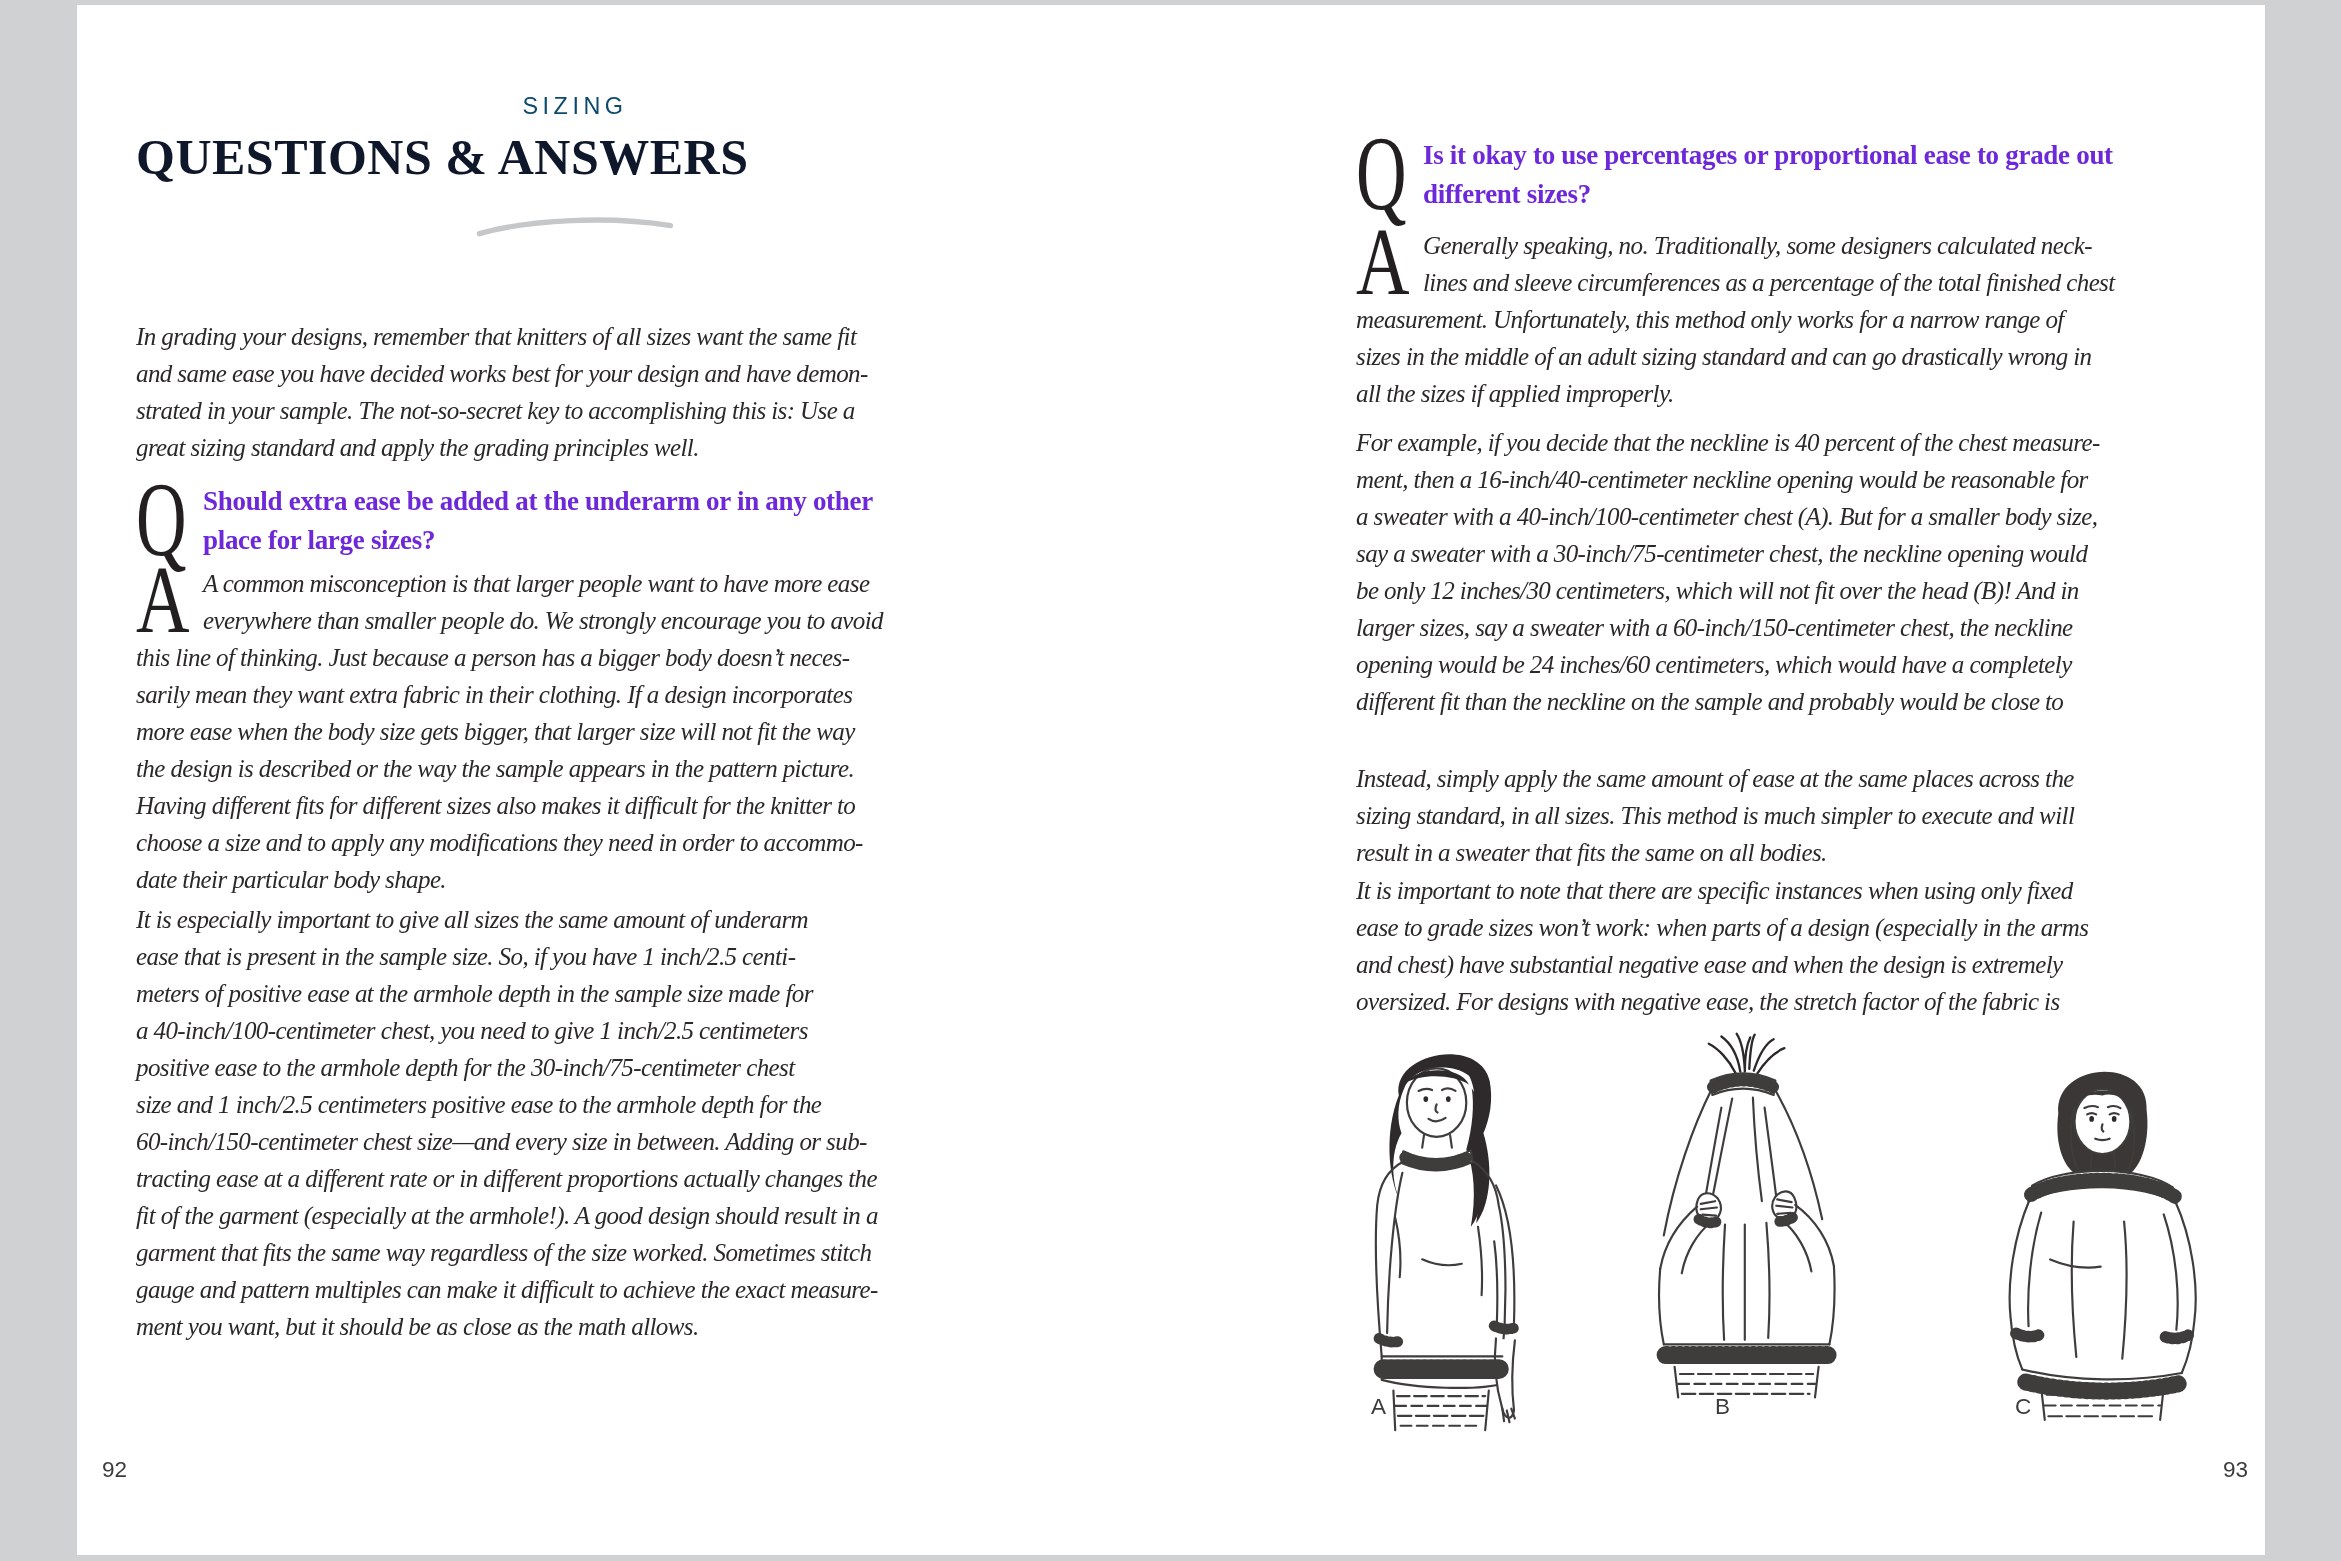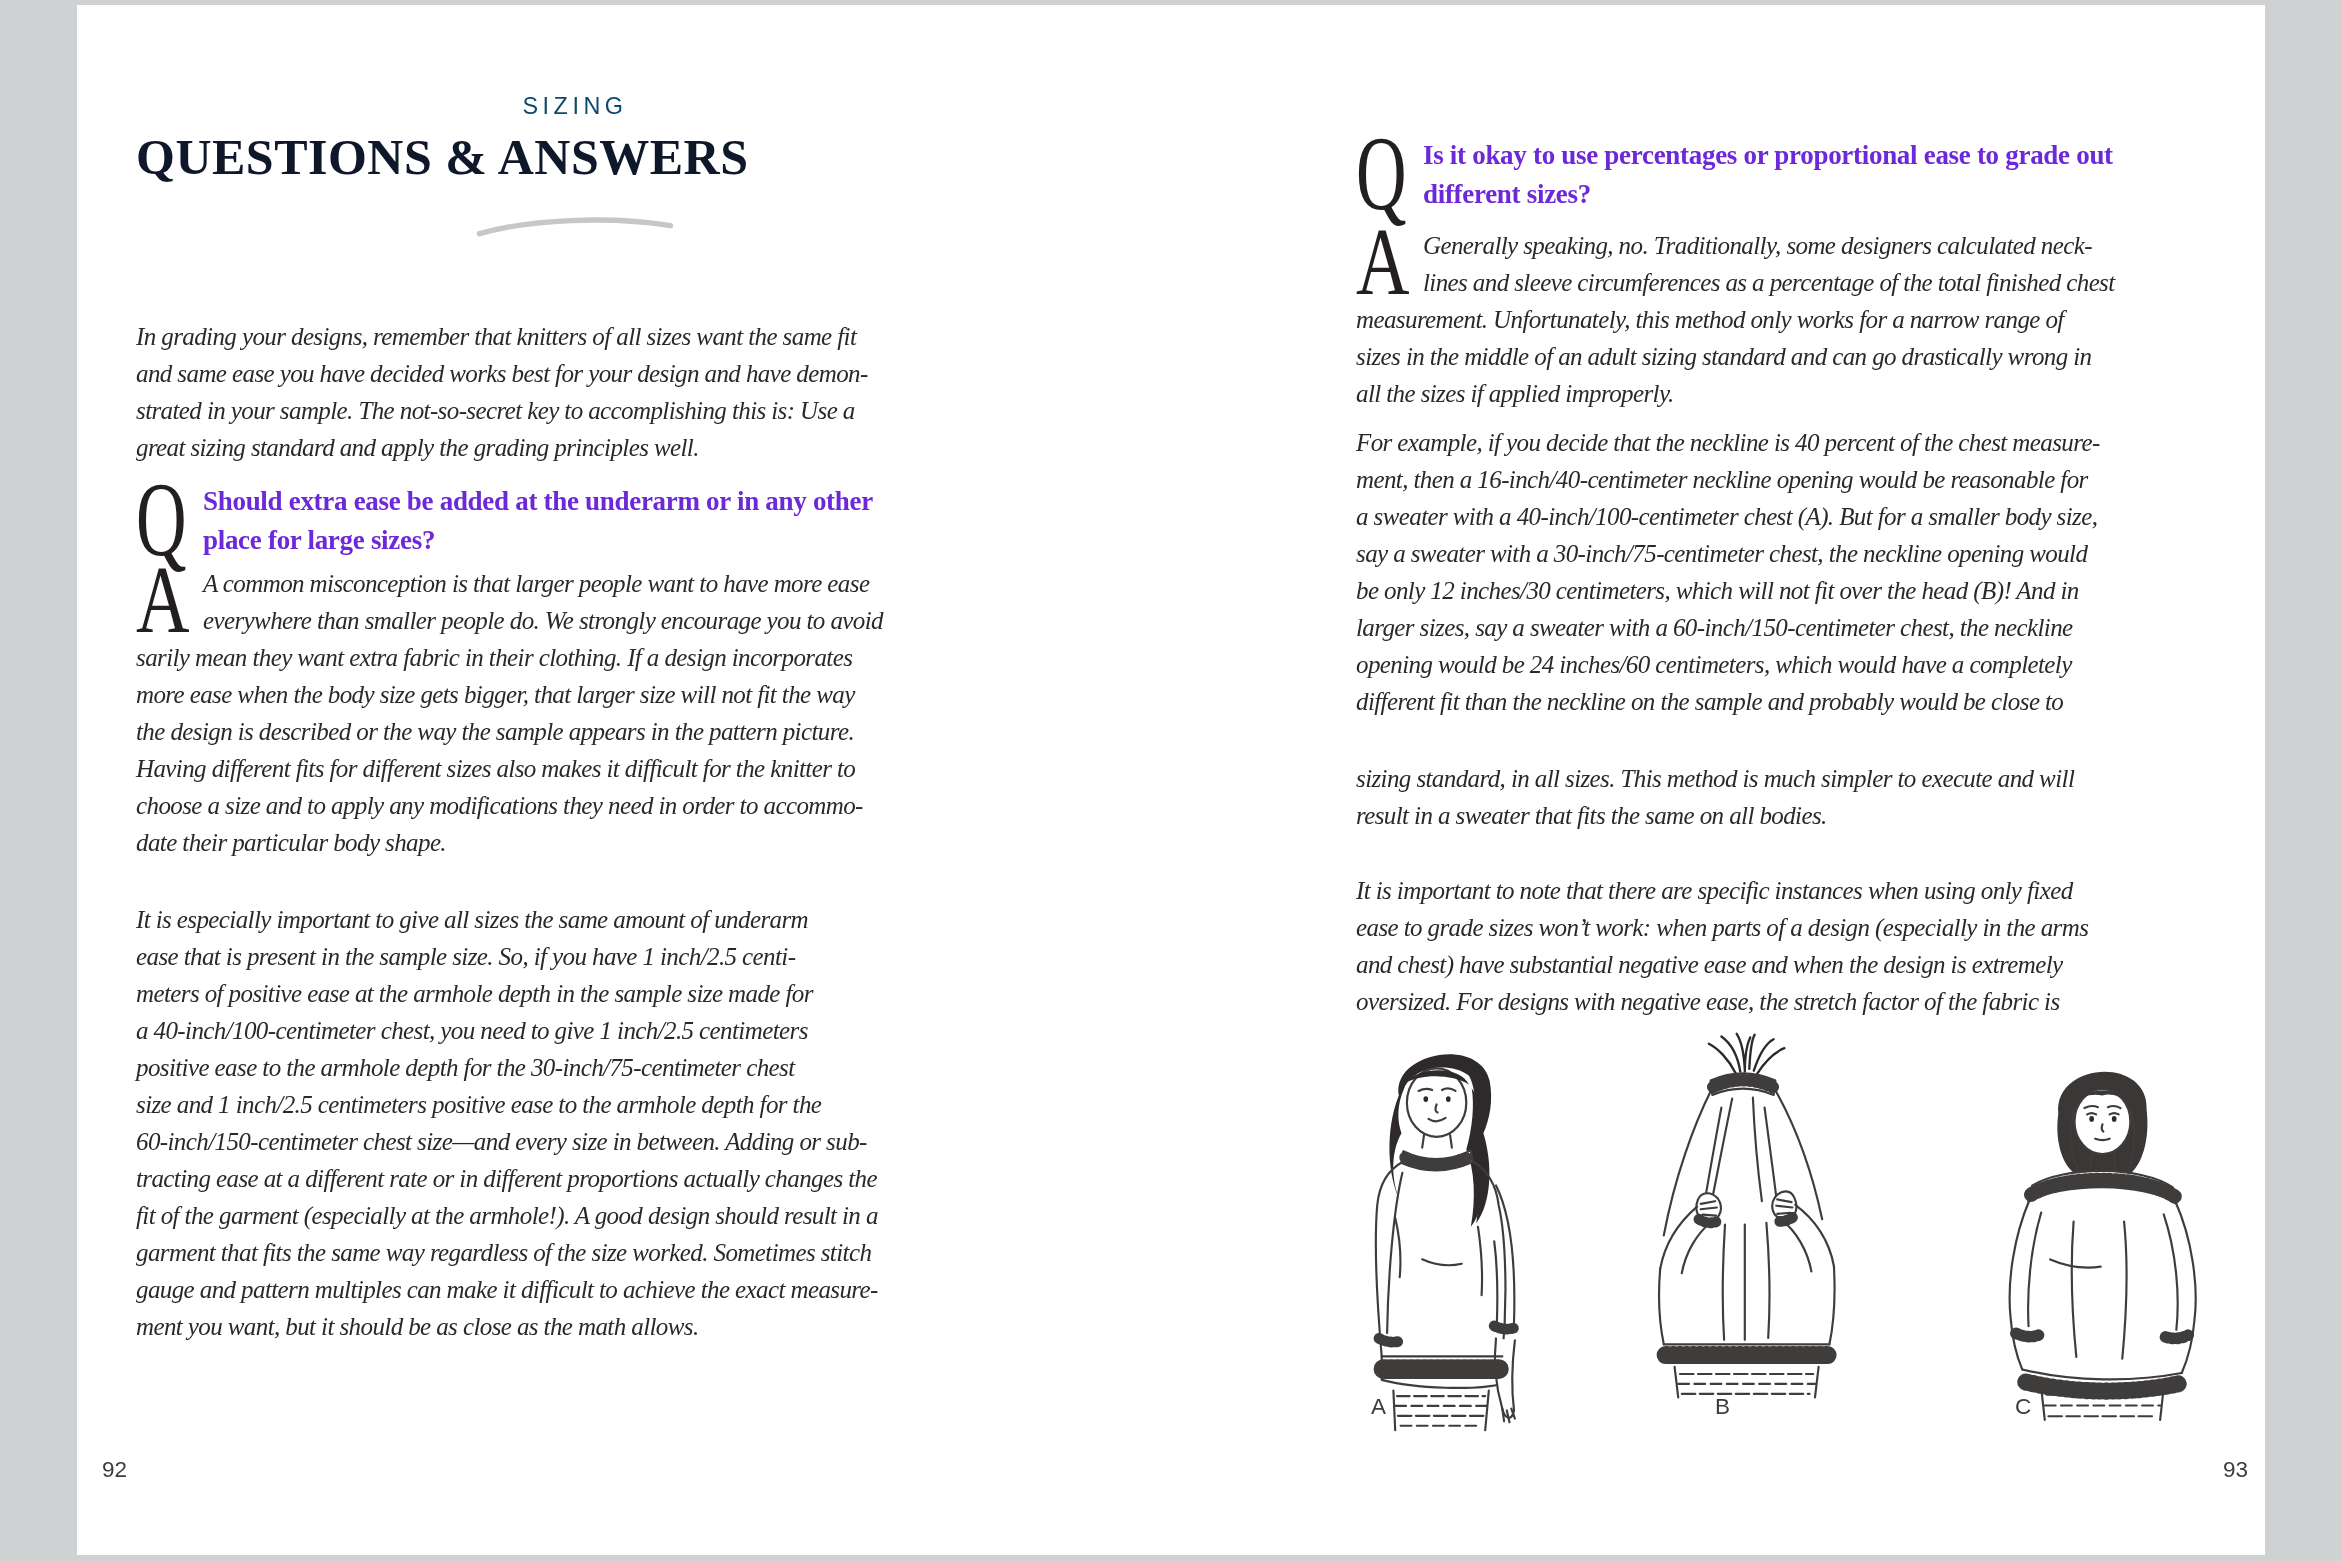--- a/index.html
+++ b/index.html
@@ -55,20 +55,21 @@
             <div>Should extra ease be added at the underarm or in any other</div>
             <div>place for large sizes?</div>
           </div>
       </div>
 
       <div class="abs" style="top:560px;left:0;width:100%;">
         <div class="dropcap dc-a">A</div>
         <div class="para">
             <div>A common misconception is that larger people want to have more ease</div>
             <div>everywhere than smaller people do. We strongly encourage you to avoid</div>
+            <div>this line of thinking. Just because a person has a bigger body doesn’t neces-</div>
             <div>sarily mean they want extra fabric in their clothing. If a design incorporates</div>
             <div>more ease when the body size gets bigger, that larger size will not fit the way</div>
             <div>the design is described or the way the sample appears in the pattern picture.</div>
             <div>Having different fits for different sizes also makes it difficult for the knitter to</div>
             <div>choose a size and to apply any modifications they need in order to accommo-</div>
             <div>date their particular body shape.</div>
           </div>
       </div>
 
       <div class="abs para" style="top:896px;left:0;width:100%;">
@@ -113,20 +114,21 @@
           <div>For example, if you decide that the neckline is 40 percent of the chest measure-</div>
           <div>ment, then a 16-inch/40-centimeter neckline opening would be reasonable for</div>
           <div>a sweater with a 40-inch/100-centimeter chest (A). But for a smaller body size,</div>
           <div>say a sweater with a 30-inch/75-centimeter chest, the neckline opening would</div>
           <div>be only 12 inches/30 centimeters, which will not fit over the head (B)! And in</div>
           <div>larger sizes, say a sweater with a 60-inch/150-centimeter chest, the neckline</div>
           <div>opening would be 24 inches/60 centimeters, which would have a completely</div>
           <div>different fit than the neckline on the sample and probably would be close to</div>
         </div>
       <div class="abs para" style="top:755px;left:0;width:100%;">
+          <div>Instead, simply apply the same amount of ease at the same places across the</div>
           <div>sizing standard, in all sizes. This method is much simpler to execute and will</div>
           <div>result in a sweater that fits the same on all bodies.</div>
         </div>
       <div class="abs para" style="top:867px;left:0;width:100%;">
           <div>It is important to note that there are specific instances when using only fixed</div>
           <div>ease to grade sizes won’t work: when parts of a design (especially in the arms</div>
           <div>and chest) have substantial negative ease and when the design is extremely</div>
           <div>oversized. For designs with negative ease, the stretch factor of the fabric is</div>
         </div>
     </div>

